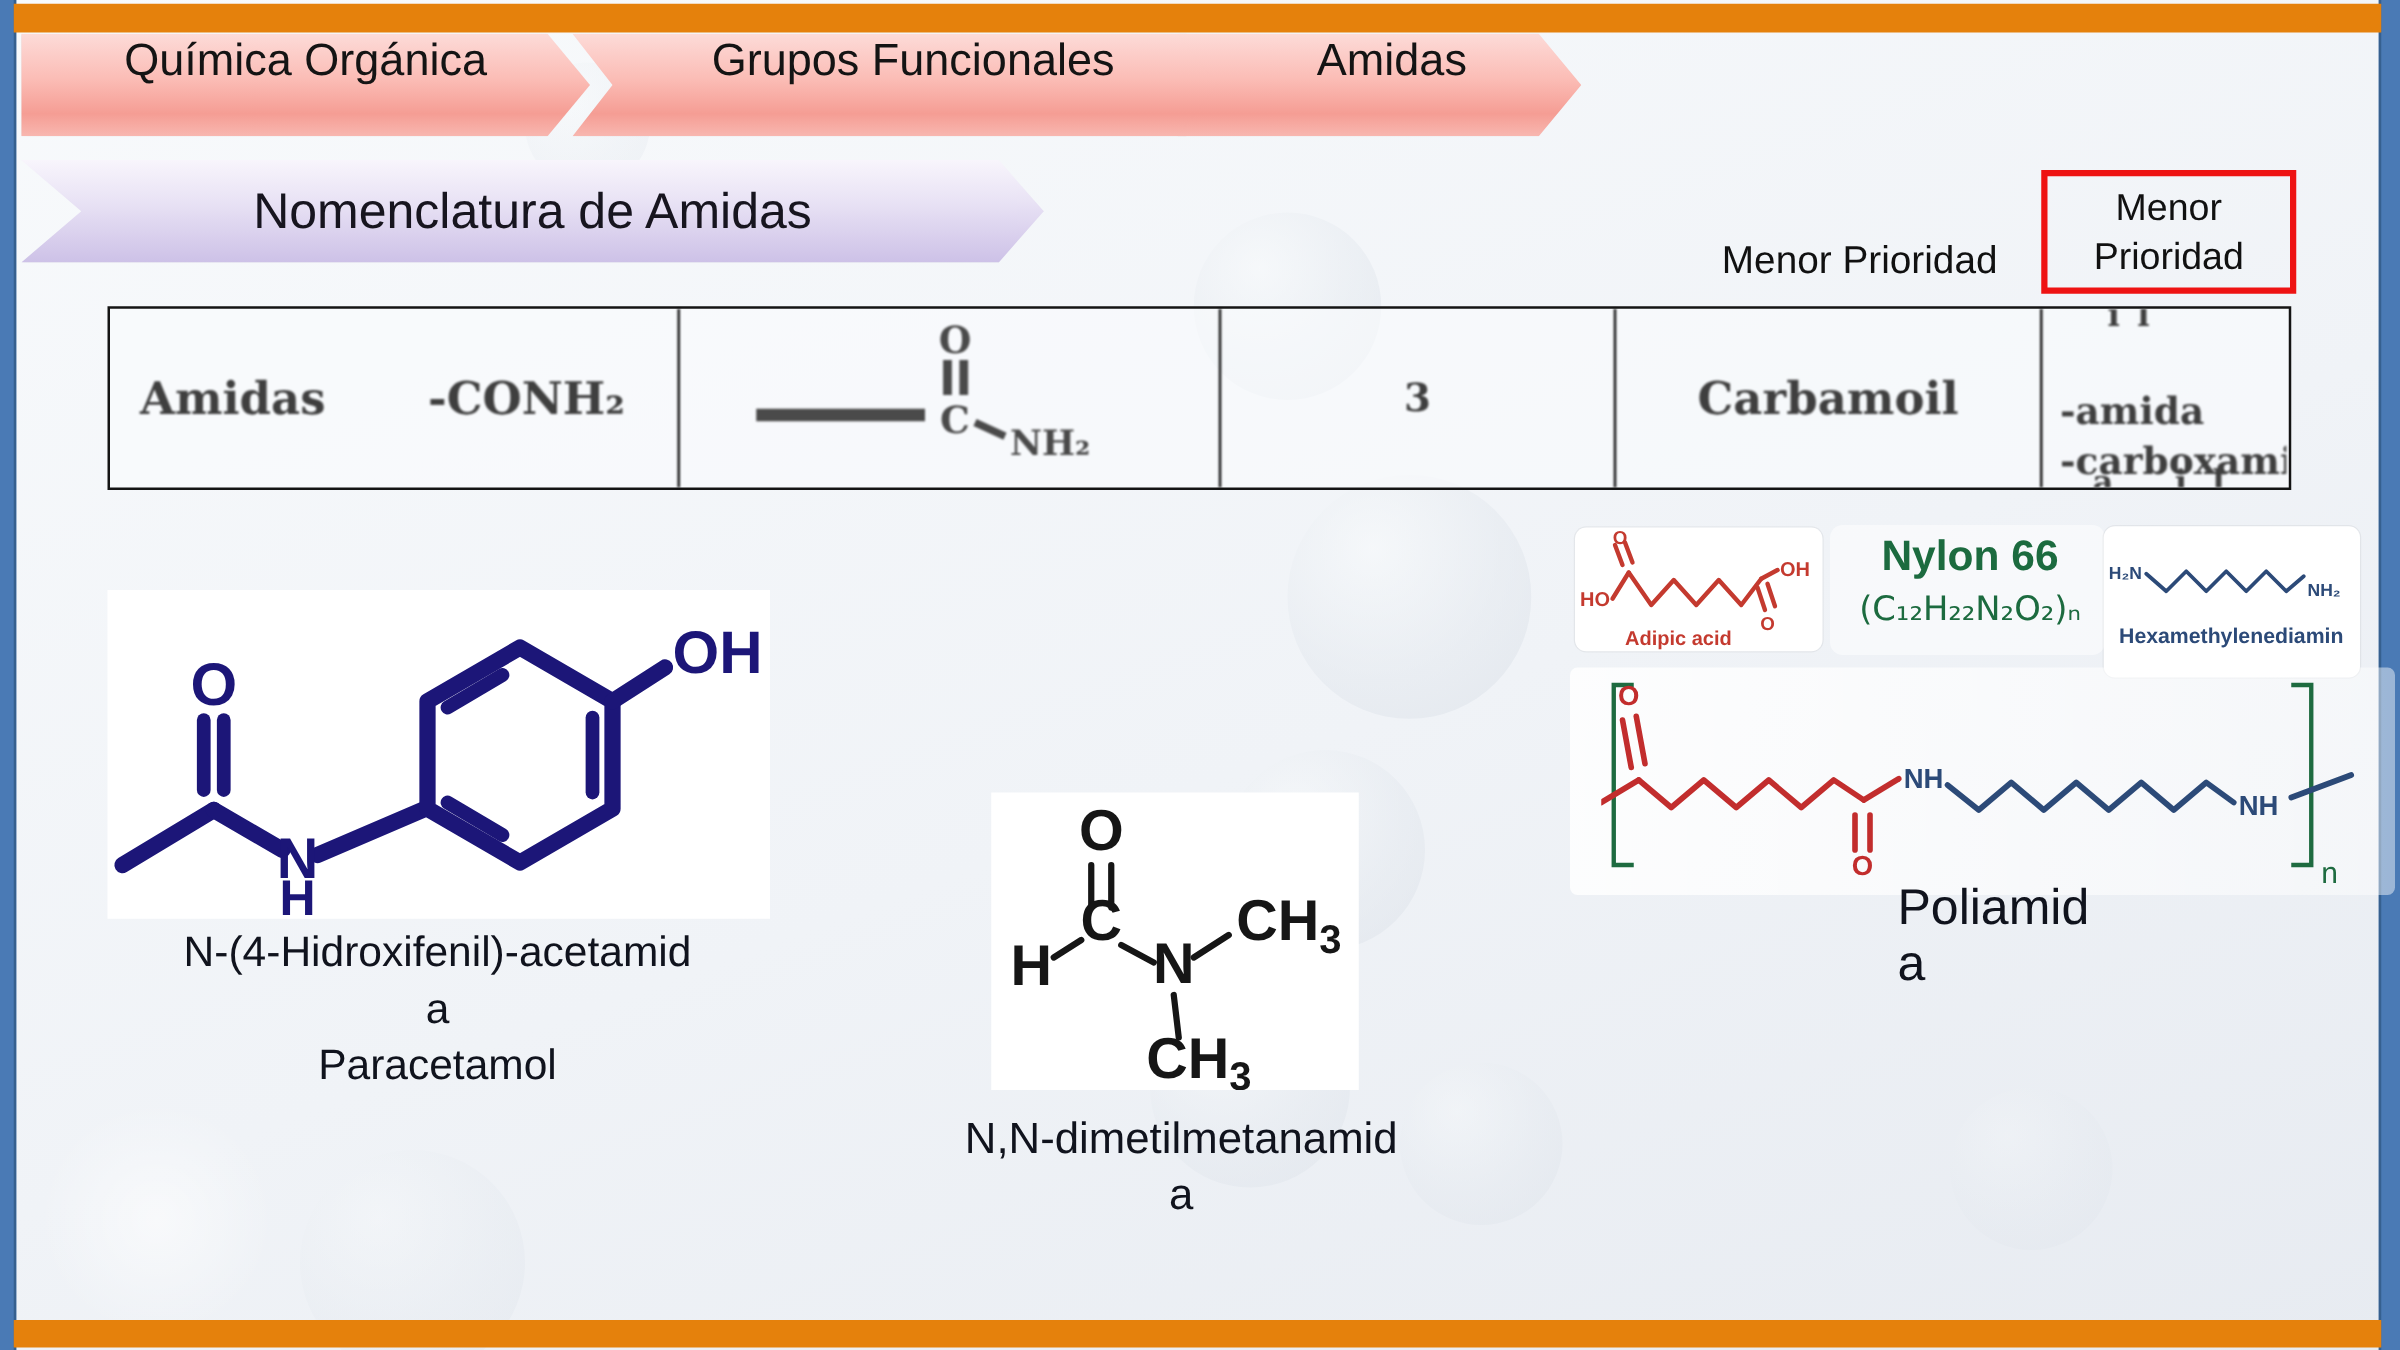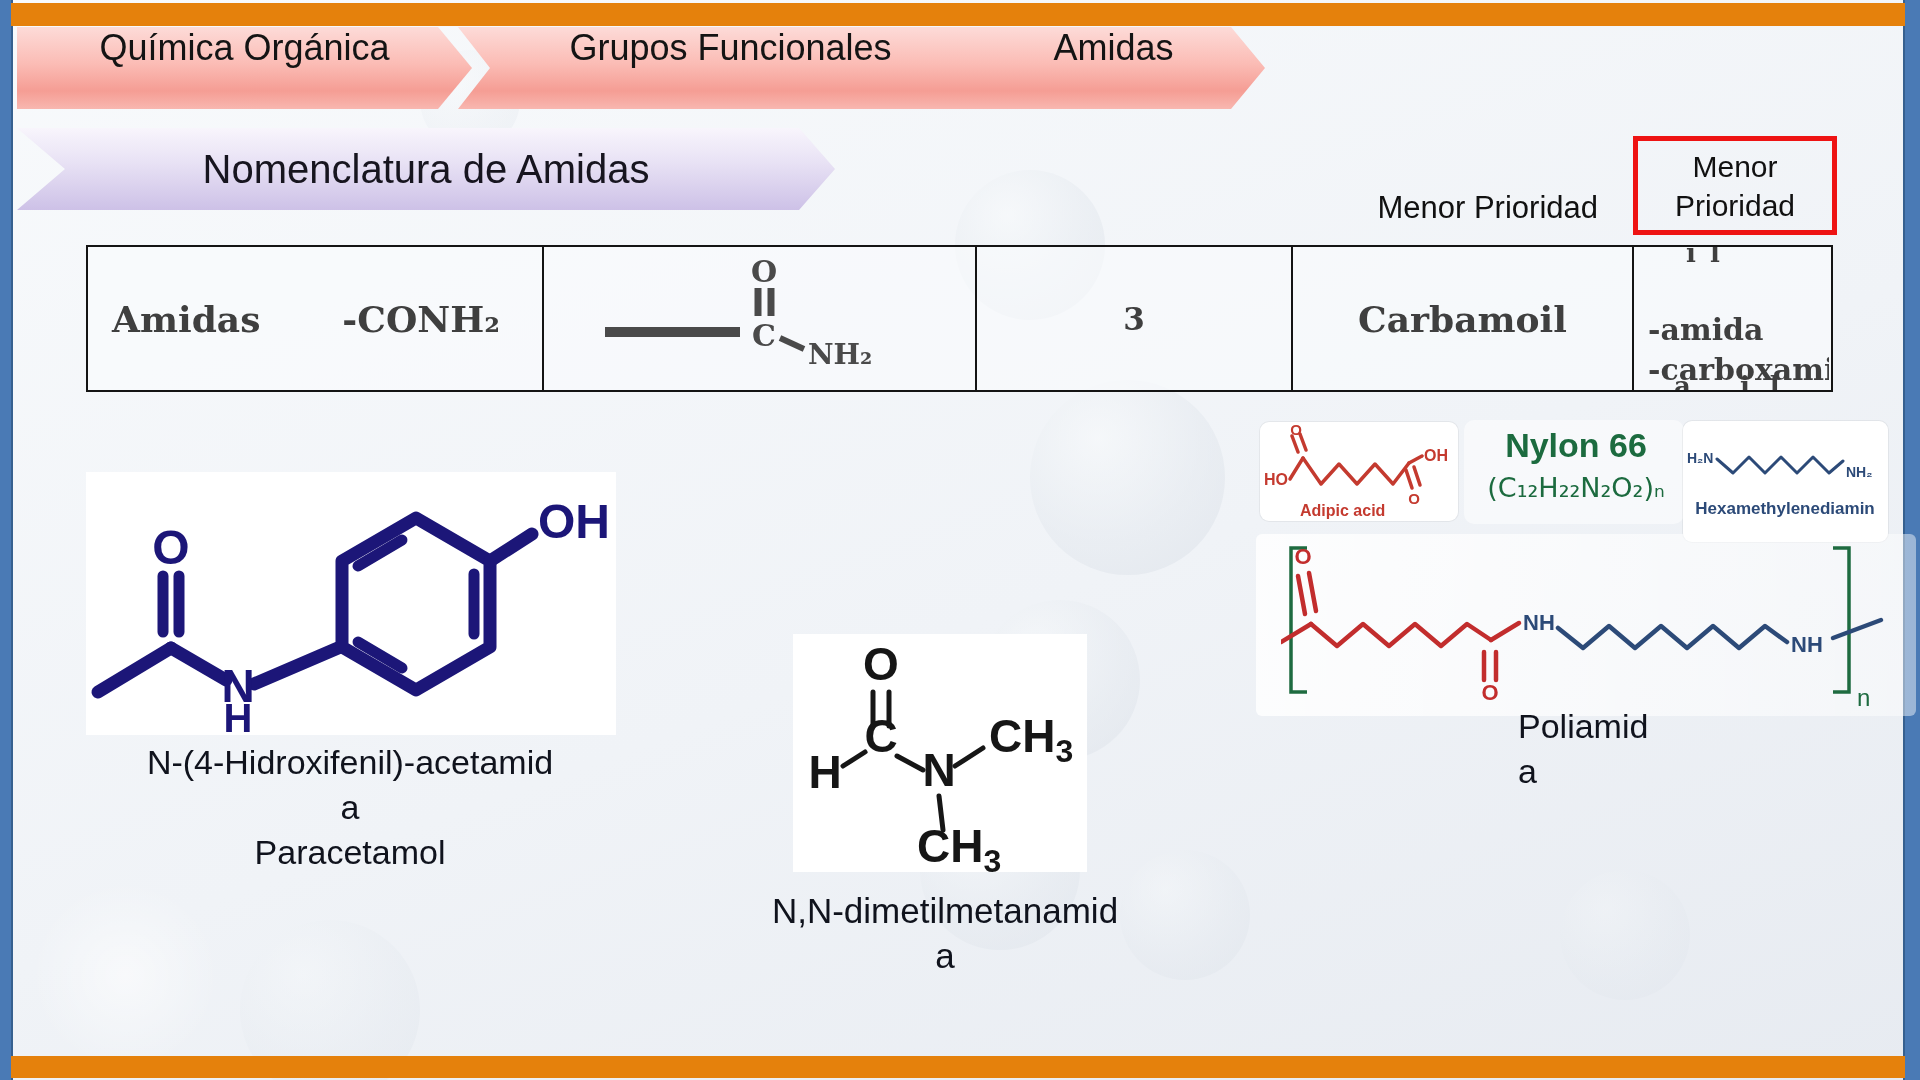--- a/index.html
+++ b/index.html
@@ -46,21 +46,21 @@
   .frag-bottom{position:absolute;bottom:-16px;left:40px;font-size:26px;letter-spacing:20px;}
   
   .card{position:absolute;background:#ffffff;}
   .rcard{border-radius:9px;box-shadow:0 0 0 1px rgba(0,0,0,.05);}
   
   .caption{position:absolute;text-align:center;font-size:34px;line-height:45px;color:#10131d;}
   .nylon-title{position:absolute;left:1470px;top:426px;width:212px;text-align:center;font-size:34px;font-weight:600;color:#1c6b3f;}
   .nylon-formula{position:absolute;left:1470px;top:472px;width:212px;text-align:center;font-size:27px;color:#1c6b3f;font-family:"DejaVu Sans",sans-serif;}
   .poly-panel{position:absolute;left:1256px;top:534px;width:660px;height:182px;background:linear-gradient(90deg,rgba(255,255,255,.85),rgba(255,255,255,.45));border-radius:6px;}
   .nylon-panel{position:absolute;left:1464px;top:420px;width:220px;height:104px;background:rgba(255,255,255,.5);border-radius:10px;}
-  .poliamida{position:absolute;left:1518px;top:704px;width:220px;font-size:34px;line-height:45px;color:#10131d;text-align:left;}
+  .poliamida{position:absolute;left:1518px;top:704px;width:220px;font-size:40px;line-height:45px;color:#10131d;text-align:left;}
   svg text{font-family:"Liberation Sans","DejaVu Sans",sans-serif;}
   .serif-struct text{font-family:"DejaVu Serif","Liberation Serif",serif;}
 </style>
 </head>
 <body>
 
 <div class="slide">
 
   <div class="bgball" style="left:955px;top:170px;width:150px;height:150px;opacity:.45"></div>
   <div class="bgball" style="left:1030px;top:380px;width:195px;height:195px;opacity:.5"></div>

